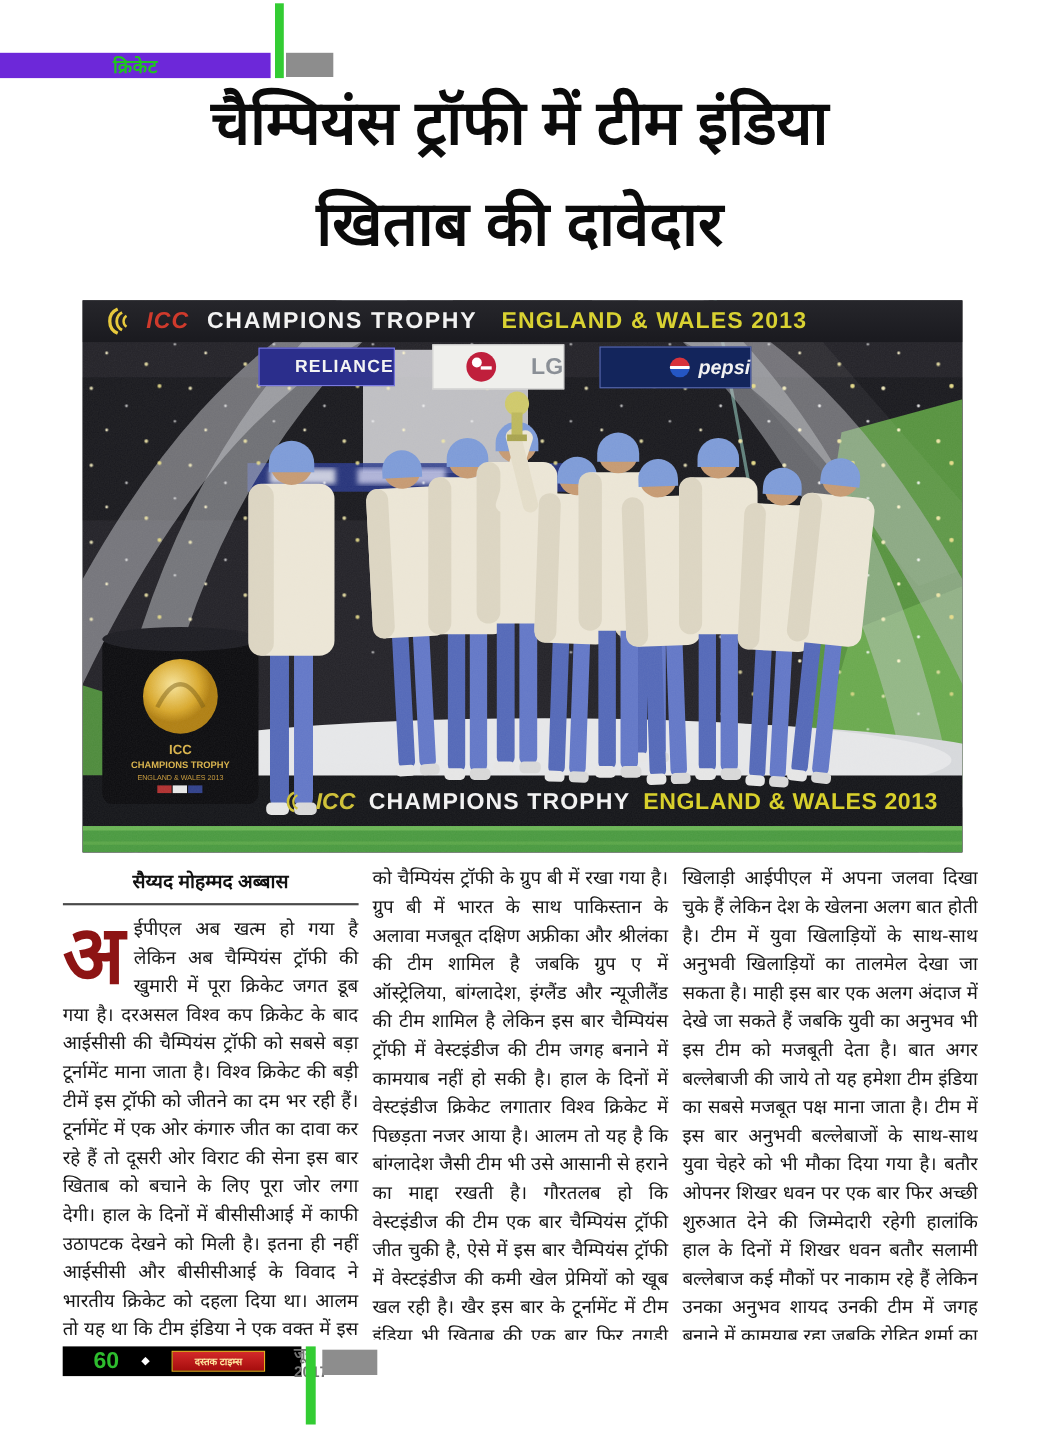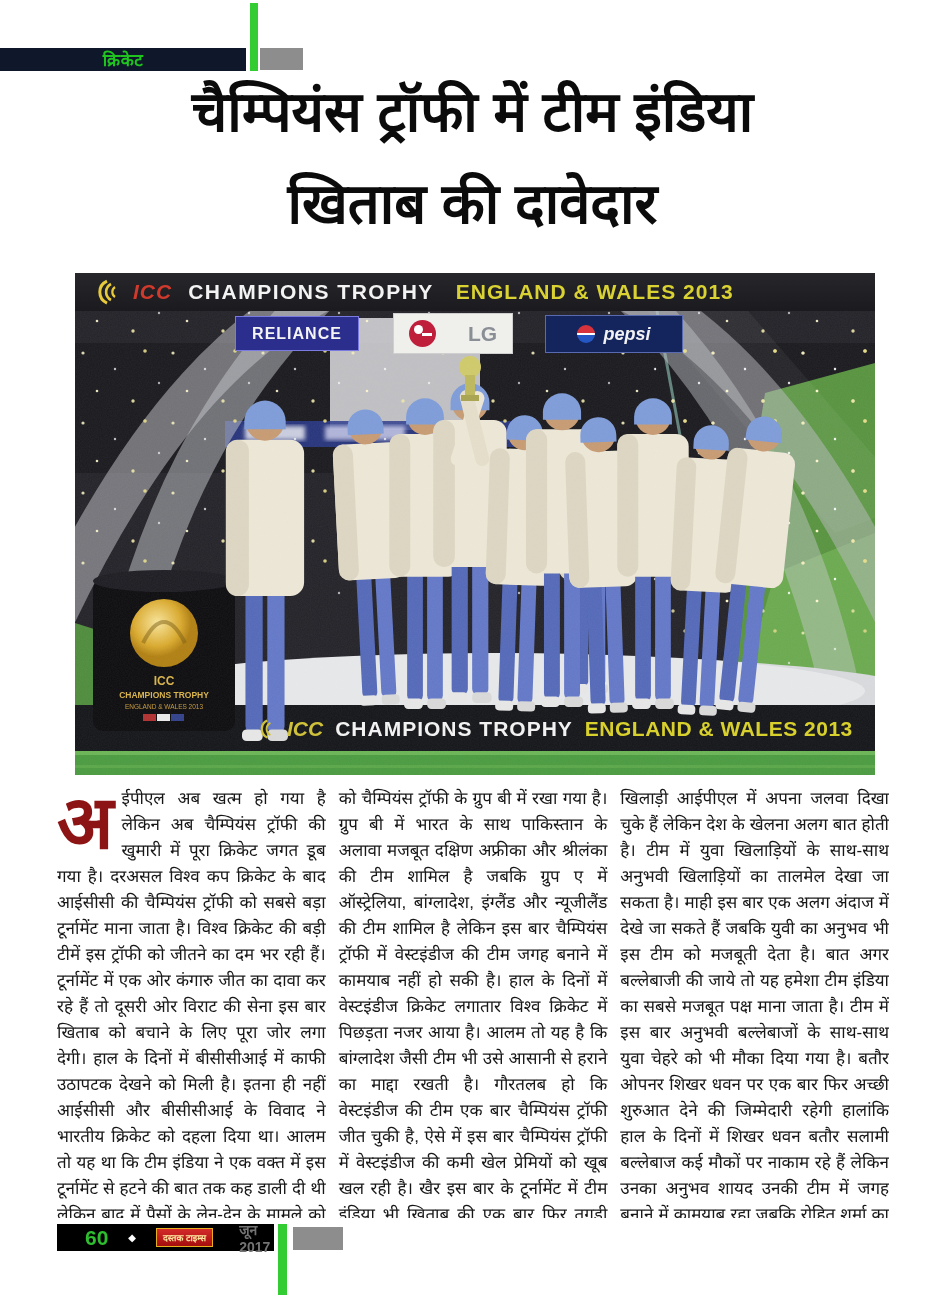--- a/index.html
+++ b/index.html
@@ -1,39 +1,39 @@
 <!DOCTYPE html>
 <html><head>
 <meta charset="utf-8">
 <style>
   html,body{margin:0;padding:0;background:#ffffff;}
   body{width:945px;height:1300px;position:relative;overflow:hidden;
        font-family:"Liberation Sans","DejaVu Sans",sans-serif;color:#111;}
 
   
-  .kicker-bar{position:absolute;left:0;top:48px;width:246px;height:23px;background:#0f172a;
+  .kicker-bar{position:absolute;left:0;top:48px;width:246px;height:23px;background:#6d28d9;
               display:flex;align-items:center;justify-content:center;}
   .kicker-label{color:#1fc41f;font-size:17px;font-weight:bold;letter-spacing:.5px;}
   .vbar-top{position:absolute;left:250px;top:3px;width:8px;height:68px;background:#33cc33;}
   .graybox-top{position:absolute;left:260px;top:48px;width:43px;height:22px;background:#8d8d8d;}
 
   
   .headline{position:absolute;left:0;right:0;top:66px;text-align:center;
             font-weight:900;color:#0b0b0b;font-size:56px;line-height:92px;}
 
   
   .photo{position:absolute;left:75px;top:273px;width:800px;height:502px;background:#232227;overflow:hidden;}
   .photo svg.scene{position:absolute;left:0;top:0;}
   .topband{position:absolute;left:0;top:0;width:800px;height:38px;
            background:linear-gradient(#26262b,#1a1a1f);display:flex;align-items:center;
            padding-left:16px;box-sizing:border-box;gap:16px;z-index:3;}
   .icc-word{color:#cf3a2c;font-size:21px;font-weight:900;font-style:italic;letter-spacing:1px;}
   .banner-title{color:#f3f3f3;font-size:21px;font-weight:900;letter-spacing:1.5px;}
   .banner-edition{color:#d9d232;font-size:21px;font-weight:900;letter-spacing:1px;margin-left:6px;}
-  .sponsor{position:absolute;display:flex;align-items:center;justify-content:center;gap:8px;z-index:3;box-sizing:border-box;}
+  .sponsor{position:absolute;display:flex;align-items:center;justify-content:flex-end;gap:8px;z-index:3;box-sizing:border-box;}
   .sp-reliance{left:160px;top:43px;width:124px;height:35px;background:#2b2e8c;border:1px solid #7a7ae0;}
   .sp-reliance span{color:#f4f4f4;font-size:16px;font-weight:bold;letter-spacing:1px;}
   .sp-lg{left:318px;top:40px;width:120px;height:41px;background:#efefec;border:1px solid #cfcfcf;}
   .lg-circle{width:27px;height:27px;border-radius:50%;background:#c01f3c;position:relative;}
   .lg-circle:before{content:"";position:absolute;left:5px;top:5px;width:9px;height:9px;border-radius:50%;background:#fff;}
   .lg-circle:after{content:"";position:absolute;left:13px;top:13px;width:10px;height:3px;background:#fff;}
   .sp-lg span{color:#8a8f96;font-size:21px;font-weight:bold;margin-left:24px;}
   .sp-pepsi{left:470px;top:42px;width:138px;height:38px;background:#13255c;border:1px solid #5a6ab0;}
   .pepsi-ball{width:18px;height:18px;border-radius:50%;
               background:linear-gradient(180deg,#d8333c 42%,#ffffff 42%,#ffffff 58%,#2456c4 58%);}
@@ -51,21 +51,21 @@
   .col p{margin:0;}
   .dropcap{float:left;font-size:74px;line-height:62px;font-weight:900;color:#8d1414;
            margin:6px 8px 0 0;}
 
   
   .footer-bar{position:absolute;left:57px;top:1224px;width:217px;height:27px;background:#000;
               display:flex;align-items:center;gap:20px;padding-left:28px;box-sizing:border-box;}
   .page-number{color:#2ebd2e;font-size:21px;font-weight:900;}
   .footer-sep{color:#ffffff;font-size:10px;}
   .mag-logo{background:linear-gradient(#d42a2a,#a50d0d);border:1px solid #e8b020;color:#ffe9a0;
-            font-size:9px;font-weight:bold;padding:2px 6px;white-space:nowrap;}
+            font-size:9px;font-weight:bold;padding:2px 20px;white-space:nowrap;}
   .issue-date{color:#737373;font-size:14px;font-weight:900;margin-left:6px;}
   .vbar-bottom{position:absolute;left:278px;top:1224px;width:9px;height:71px;background:#33cc33;}
   .graybox-bottom{position:absolute;left:293px;top:1227px;width:50px;height:23px;background:#8d8d8d;}
 </style>
 </head>
 <body>
 
 <div class="kicker-bar">
   <span class="kicker-label">क्रिकेट</span>
 </div>
@@ -210,20 +210,21 @@
       <path d="M20 5 A 9 9 0 0 0 20 21" stroke="#cfc13a" stroke-width="2.6" fill="none"></path>
     </svg>
     <span class="board-icc">ICC</span>
     <span class="board-title">CHAMPIONS TROPHY</span>
     <span class="board-edition">ENGLAND &amp; WALES 2013</span>
   </div>
 </div>
 
 <div class="columns">
   <div class="col">
+    <div class="byline-wrap">सैय्यद मोहम्मद अब्बास</div>
     <p><span class="dropcap">अ</span><span>ईपीएल अब खत्म हो गया है लेकिन अब चैम्पियंस ट्रॉफी की खुमारी में पूरा क्रिकेट जगत डूब गया है। दरअसल विश्व कप क्रिकेट के बाद आईसीसी की चैम्पियंस ट्रॉफी को सबसे बड़ा टूर्नामेंट माना जाता है। विश्व क्रिकेट की बड़ी टीमें इस ट्रॉफी को जीतने का दम भर रही हैं। टूर्नामेंट में एक ओर कंगारु जीत का दावा कर रहे हैं तो दूसरी ओर विराट की सेना इस बार खिताब को बचाने के लिए पूरा जोर लगा देगी। हाल के दिनों में बीसीसीआई में काफी उठापटक देखने को मिली है। इतना ही नहीं आईसीसी और बीसीसीआई के विवाद ने भारतीय क्रिकेट को दहला दिया था। आलम तो यह था कि टीम इंडिया ने एक वक्त में इस टूर्नामेंट से हटने की बात तक कह डाली दी थी लेकिन बाद में पैसों के लेन-देन के मामले को किसी तरह से सुलझा लिया गया। विराट की सेना ने अपने मजबूत इरादे के साथ इंग्लैड कूच किया। भारतीय टीम</span></p>
   </div>
   <div class="col">
     <p>को चैम्पियंस ट्रॉफी के ग्रुप बी में रखा गया है। ग्रुप बी में भारत के साथ पाकिस्तान के अलावा मजबूत दक्षिण अफ्रीका और श्रीलंका की टीम शामिल है जबकि ग्रुप ए में ऑस्ट्रेलिया, बांग्लादेश, इंग्लैंड और न्यूजीलैंड की टीम शामिल है लेकिन इस बार चैम्पियंस ट्रॉफी में वेस्टइंडीज की टीम जगह बनाने में कामयाब नहीं हो सकी है। हाल के दिनों में वेस्टइंडीज क्रिकेट लगातार विश्व क्रिकेट में पिछड़ता नजर आया है। आलम तो यह है कि बांग्लादेश जैसी टीम भी उसे आसानी से हराने का माद्दा रखती है। गौरतलब हो कि वेस्टइंडीज की टीम एक बार चैम्पियंस ट्रॉफी जीत चुकी है, ऐसे में इस बार चैम्पियंस ट्रॉफी में वेस्टइंडीज की कमी खेल प्रेमियों को खूब खल रही है। खैर इस बार के टूर्नामेंट में टीम इंडिया भी खिताब की एक बार फिर तगड़ी दावेदार मानी जा रही है। पिछली बार इस टूर्नामेंट में माही की कप्तानी में खिताब जीता था लेकिन इस बार टीम बदली हुई नजर आ रही है क्योंकि माही की जगह अब विराट टीम इंडिया के कप्तान हैं। टीम के ज्यादतर</p>
   </div>
   <div class="col">
     <p>खिलाड़ी आईपीएल में अपना जलवा दिखा चुके हैं लेकिन देश के खेलना अलग बात होती है। टीम में युवा खिलाड़ियों के साथ-साथ अनुभवी खिलाड़ियों का तालमेल देखा जा सकता है। माही इस बार एक अलग अंदाज में देखे जा सकते हैं जबकि युवी का अनुभव भी इस टीम को मजबूती देता है। बात अगर बल्लेबाजी की जाये तो यह हमेशा टीम इंडिया का सबसे मजबूत पक्ष माना जाता है। टीम में इस बार अनुभवी बल्लेबाजों के साथ-साथ युवा चेहरे को भी मौका दिया गया है। बतौर ओपनर शिखर धवन पर एक बार फिर अच्छी शुरुआत देने की जिम्मेदारी रहेगी हालांकि हाल के दिनों में शिखर धवन बतौर सलामी बल्लेबाज कई मौकों पर नाकाम रहे हैं लेकिन उनका अनुभव शायद उनकी टीम में जगह बनाने में कामयाब रहा जबकि रोहित शर्मा का बल्ला भी खामोशी की चादर ओढ़ा। हुआ है हालांकि खराब फिटनेस के चलते वह टीम इंडिया से बाहर रहे हैं। रोहित शर्मा सीधे आईपीएल खेलकर टीम इंडिया में शामिल किये गये</p>
   </div>
 </div>
 

